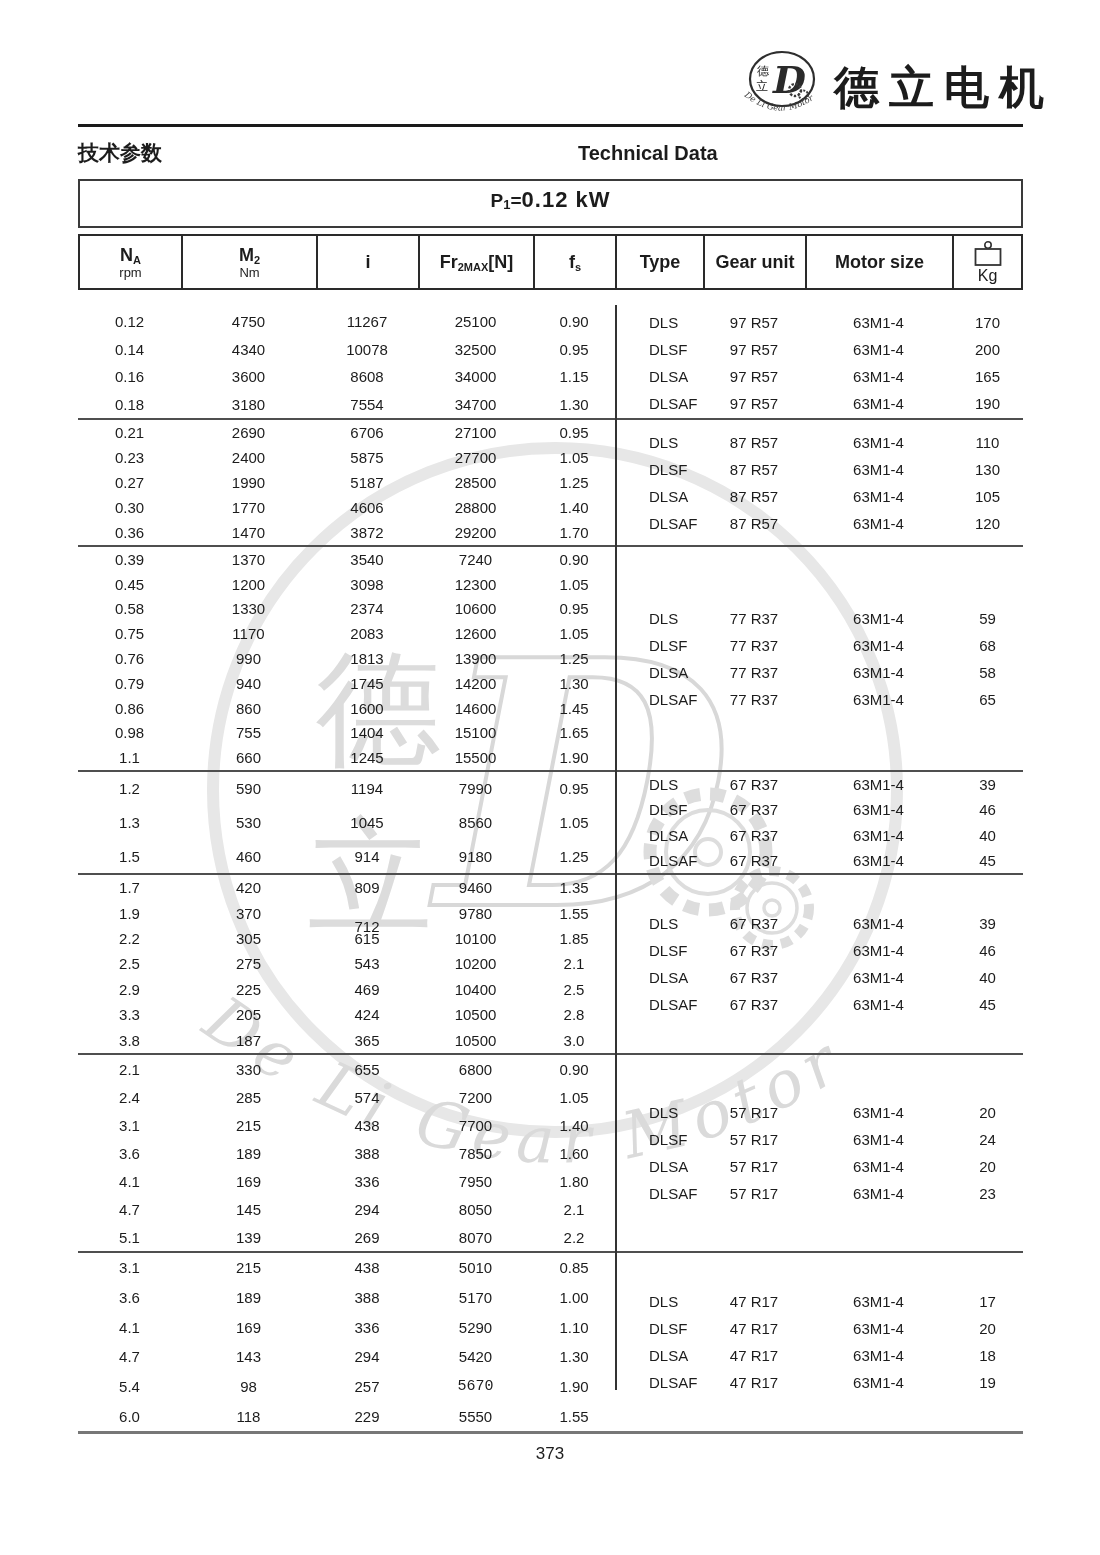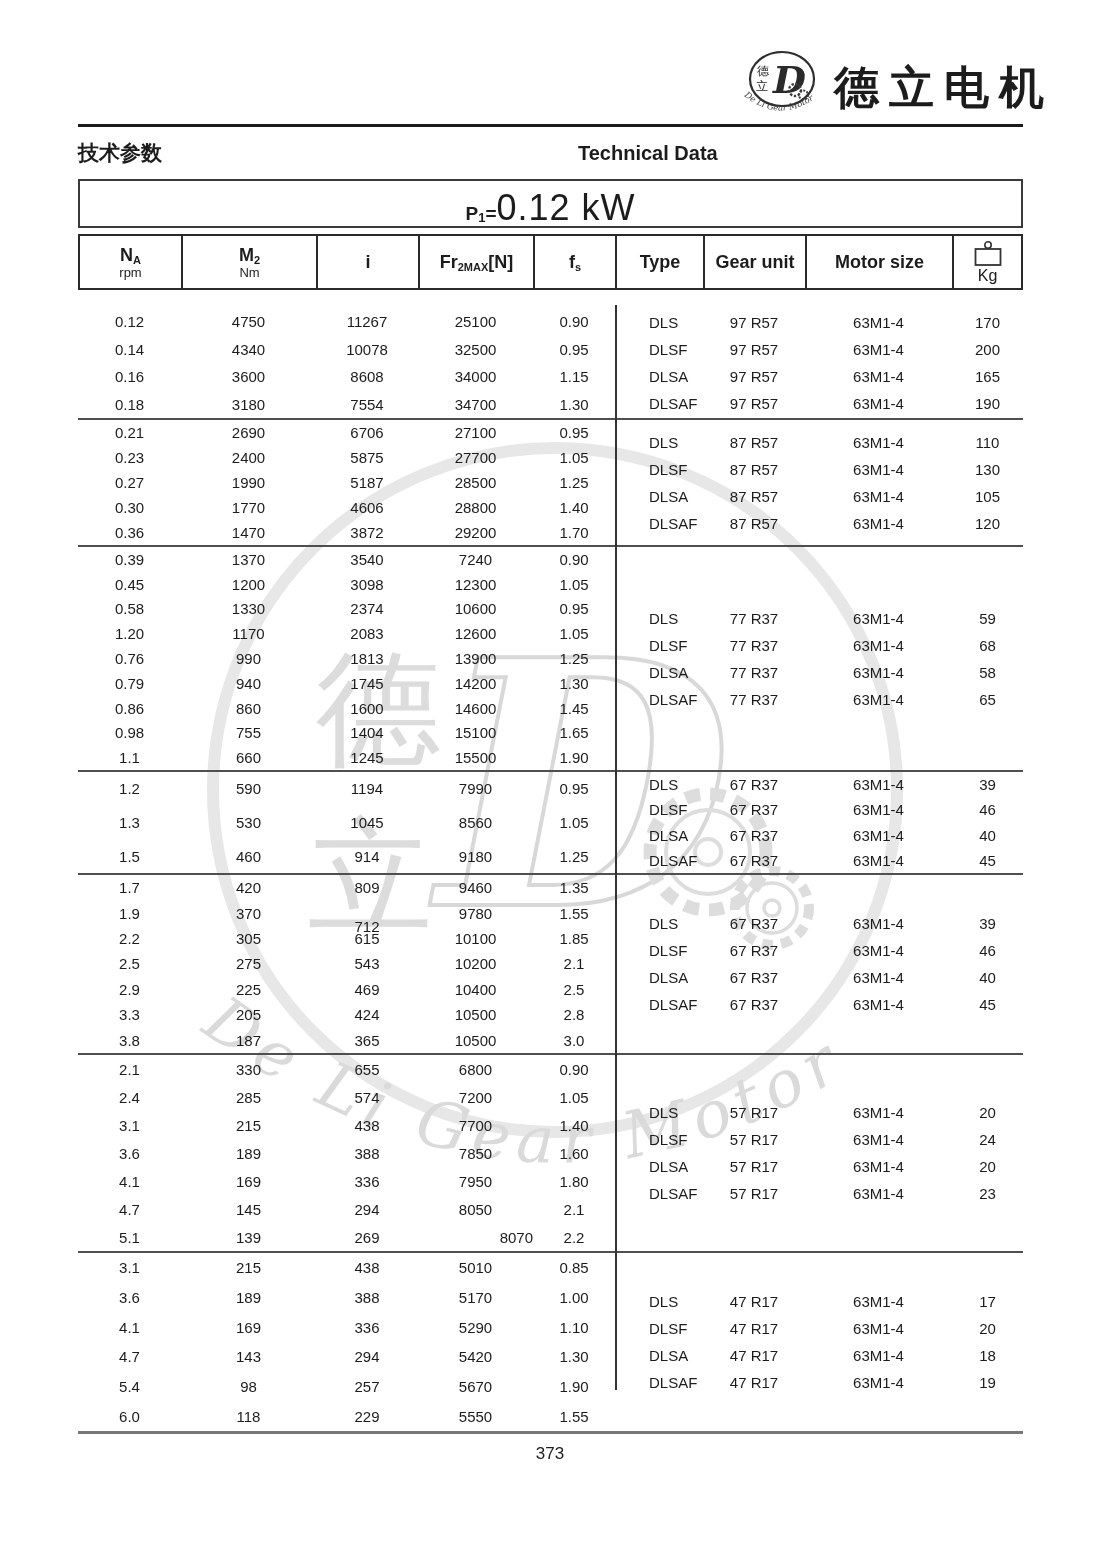--- a/index.html
+++ b/index.html
@@ -15,21 +15,21 @@
   .header-rule{position:absolute;left:78px;top:124px;width:945px;height:3px;background:#1a1a1a;z-index:1;}
   .title-cn{position:absolute;left:78px;top:139px;font-size:21px;font-weight:bold;z-index:1;}
   .title-en{position:absolute;left:578px;top:142px;font-size:20px;font-weight:bold;z-index:1;}
   
   .power-box{position:absolute;left:78px;top:179px;width:945px;height:49px;border:2px solid #3a3a3a;
              box-sizing:border-box;display:flex;align-items:baseline;justify-content:center;z-index:1;
              padding-top:6px;}
   .pp{font-size:19px;font-weight:bold;}
   .psub{font-size:13px;font-weight:bold;transform:translateY(2px);display:inline-block;}
   .peq{font-size:19px;font-weight:bold;}
-  .pval{font-size:36px;font-weight:normal;letter-spacing:1px;}
+  .pval{font-size:22px;font-weight:bold;letter-spacing:1px;}
   
   .thead{position:absolute;left:78px;top:234px;width:945px;height:56px;display:flex;
          border:2px solid #2a2a2a;box-sizing:border-box;z-index:1;background:transparent;}
   .hcell{display:flex;flex-direction:column;align-items:center;justify-content:center;
          border-right:2px solid #2a2a2a;box-sizing:border-box;flex:0 0 auto;}
   .hcell:last-child{border-right:none;flex:1 1 auto;}
   .hmain{line-height:1;white-space:nowrap;}
   .hm{font-size:18px;font-weight:bold;}
   .hsub{font-size:11px;font-weight:bold;transform:translateY(3px);display:inline-block;}
   .hunit{font-size:13px;margin-top:2px;line-height:1;}
@@ -279,21 +279,21 @@
             <div class="dcell" style="width: 82px;">1.05</div>
           </div>
           <div class="drow">
             <div class="dcell" style="width: 103px;">0.58</div>
             <div class="dcell" style="width: 135px;">1330</div>
             <div class="dcell" style="width: 102px;">2374</div>
             <div class="dcell" style="width: 115px;">10600</div>
             <div class="dcell" style="width: 82px;">0.95</div>
           </div>
           <div class="drow">
-            <div class="dcell" style="width: 103px;">1.20</div>
+            <div class="dcell" style="width: 103px;">0.75</div>
             <div class="dcell" style="width: 135px;">1170</div>
             <div class="dcell" style="width: 102px;">2083</div>
             <div class="dcell" style="width: 115px;">12600</div>
             <div class="dcell" style="width: 82px;">1.05</div>
           </div>
           <div class="drow">
             <div class="dcell" style="width: 103px;">0.76</div>
             <div class="dcell" style="width: 135px;">990</div>
             <div class="dcell" style="width: 102px;">1813</div>
             <div class="dcell" style="width: 115px;">13900</div>
@@ -526,21 +526,21 @@
             <div class="dcell" style="width: 103px;">4.7</div>
             <div class="dcell" style="width: 135px;">145</div>
             <div class="dcell" style="width: 102px;">294</div>
             <div class="dcell" style="width: 115px;">8050</div>
             <div class="dcell" style="width: 82px;">2.1</div>
           </div>
           <div class="drow">
             <div class="dcell" style="width: 103px;">5.1</div>
             <div class="dcell" style="width: 135px;">139</div>
             <div class="dcell" style="width: 102px;">269</div>
-            <div class="dcell" style="width: 115px; text-align: right;">8070</div>
+            <div class="dcell" style="width: 115px;">8070</div>
             <div class="dcell" style="width: 82px;">2.2</div>
           </div>
         </div>
         <div class="bright" style="padding-top: 0px;">
           <div class="srow">
             <div class="scell stype" style="width: 88px;">DLS</div>
             <div class="scell" style="width: 102px;">57 R17</div>
             <div class="scell" style="width: 147px;">63M1-4</div>
             <div class="scell" style="width: 71px;">20</div>
           </div>
@@ -591,21 +591,21 @@
             <div class="dcell" style="width: 103px;">4.7</div>
             <div class="dcell" style="width: 135px;">143</div>
             <div class="dcell" style="width: 102px;">294</div>
             <div class="dcell" style="width: 115px;">5420</div>
             <div class="dcell" style="width: 82px;">1.30</div>
           </div>
           <div class="drow">
             <div class="dcell" style="width: 103px;">5.4</div>
             <div class="dcell" style="width: 135px;">98</div>
             <div class="dcell" style="width: 102px;">257</div>
-            <div class="dcell" style="width: 115px;">5670</div>
+            <div class="dcell" style="width: 115px; font-family: Liberation Mono, monospace;">5670</div>
             <div class="dcell" style="width: 82px;">1.90</div>
           </div>
           <div class="drow">
             <div class="dcell" style="width: 103px;">6.0</div>
             <div class="dcell" style="width: 135px;">118</div>
             <div class="dcell" style="width: 102px;">229</div>
             <div class="dcell" style="width: 115px;">5550</div>
             <div class="dcell" style="width: 82px;">1.55</div>
           </div>
         </div>

